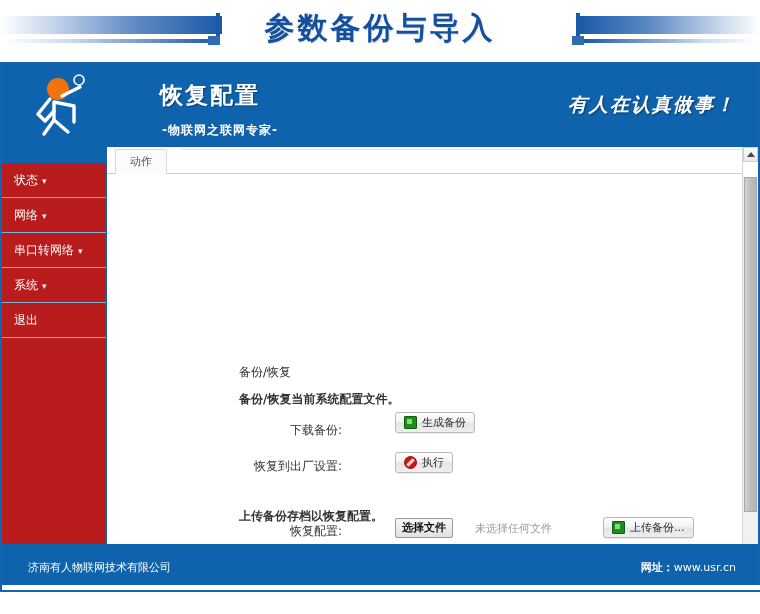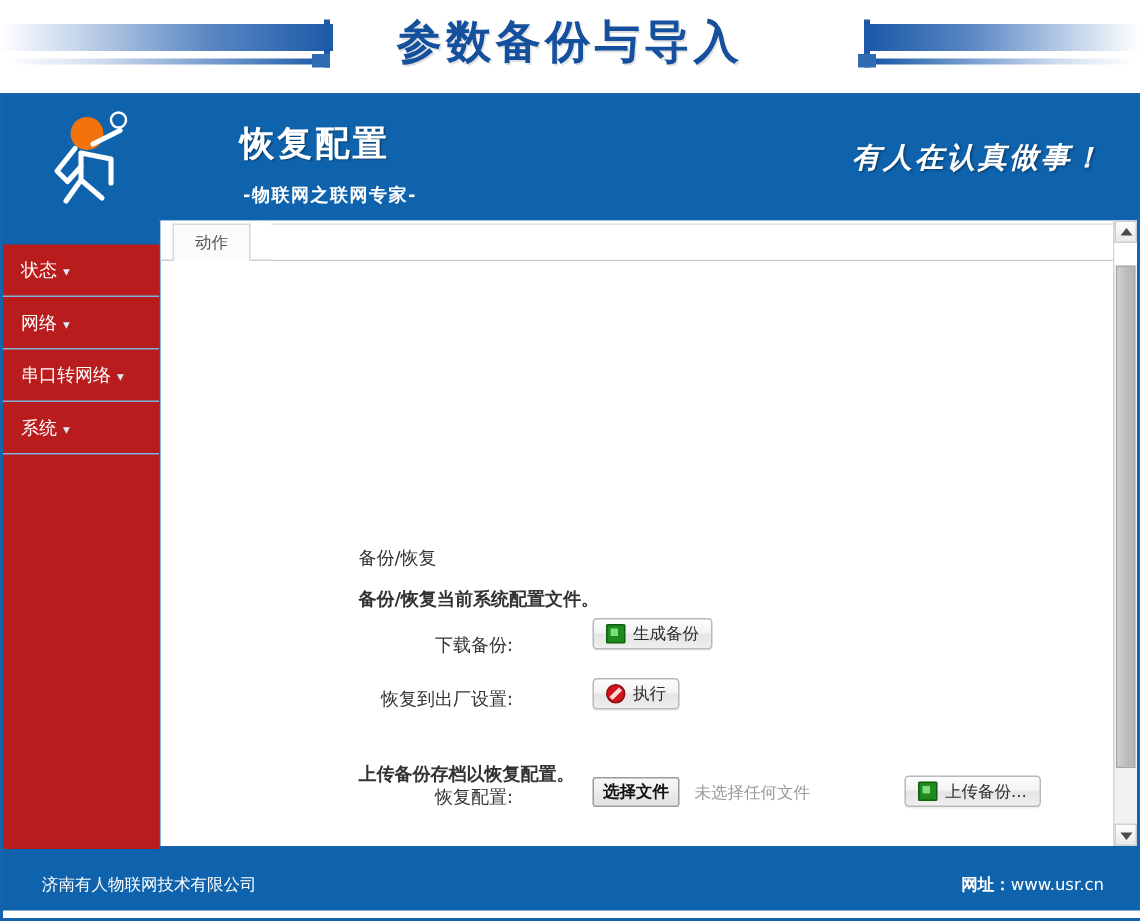--- a/index.html
+++ b/index.html
@@ -144,21 +144,21 @@
   }
 
   
   .filepick{position:absolute;display:flex;align-items:center;}
   .filebtn{
     box-sizing:border-box;height:20px;line-height:18px;padding:0 6px;
     background:linear-gradient(to bottom,#f8f8f8,#e0e0e0);
     border:1px solid #9a9a9a;border-radius:2px;
     font-size:11px;font-weight:bold;color:#111;cursor:pointer;white-space:nowrap;
   }
-  .filename{margin-left:10px;font-size:11px;color:#9a9a9a;white-space:nowrap;}
+  .filename{margin-left:22px;font-size:11px;color:#9a9a9a;white-space:nowrap;}
 
   
   .scrollbar{
     position:absolute;right:0;top:0;width:15px;height:417px;
     background:#f1f1f1;border-left:1px solid #d6d6d6;
   }
   .sb-btn{
     position:absolute;left:0;width:15px;height:15px;
     background:linear-gradient(to bottom,#fdfdfd,#e9e9e9);
     border:1px solid #cfcfcf;box-sizing:border-box;cursor:pointer;
@@ -173,21 +173,21 @@
   .sb-down .arw{transform:translate(-50%,-40%);border-top:5px solid #4a4a4a;}
   .sb-thumb{
     position:absolute;left:1px;top:30px;width:13px;height:335px;
     background:linear-gradient(to right,#d2d2d2,#bdbdbd 50%,#b4b4b4);
     border:1px solid #a8a8a8;box-sizing:border-box;cursor:pointer;
   }
   .sb-track-top{position:absolute;left:0;top:15px;width:15px;height:15px;background:#fff;}
 
   
   .footer{
-    position:absolute;left:0;top:566px;width:760px;height:48px;
+    position:absolute;left:0;top:544px;width:760px;height:48px;
     background:#0f63ad;box-sizing:border-box;
     border:2px solid #1463ad;border-top:none;
   }
   .footer-left{
     position:absolute;left:26px;top:16px;color:#ffffff;font-size:11px;
   }
   .footer-right{
     position:absolute;right:22px;top:16px;color:#ffffff;font-size:11px;
   }
   .footer-right b{font-weight:bold;}
@@ -235,20 +235,23 @@
       </div>
       <div class="nav-item">
         <span>网络</span><span class="caret">▾</span>
       </div>
       <div class="nav-item">
         <span>串口转网络</span><span class="caret">▾</span>
       </div>
       <div class="nav-item">
         <span>系统</span><span class="caret">▾</span>
       </div>
+      <div class="nav-item">
+        <span>退出</span>
+      </div>
     </div>
 
     <div class="content">
 
       <div class="tabstrip">
         <div class="tab">动作</div>
         <div class="tab-filler"></div>
       </div>
 
       <div class="panel">

